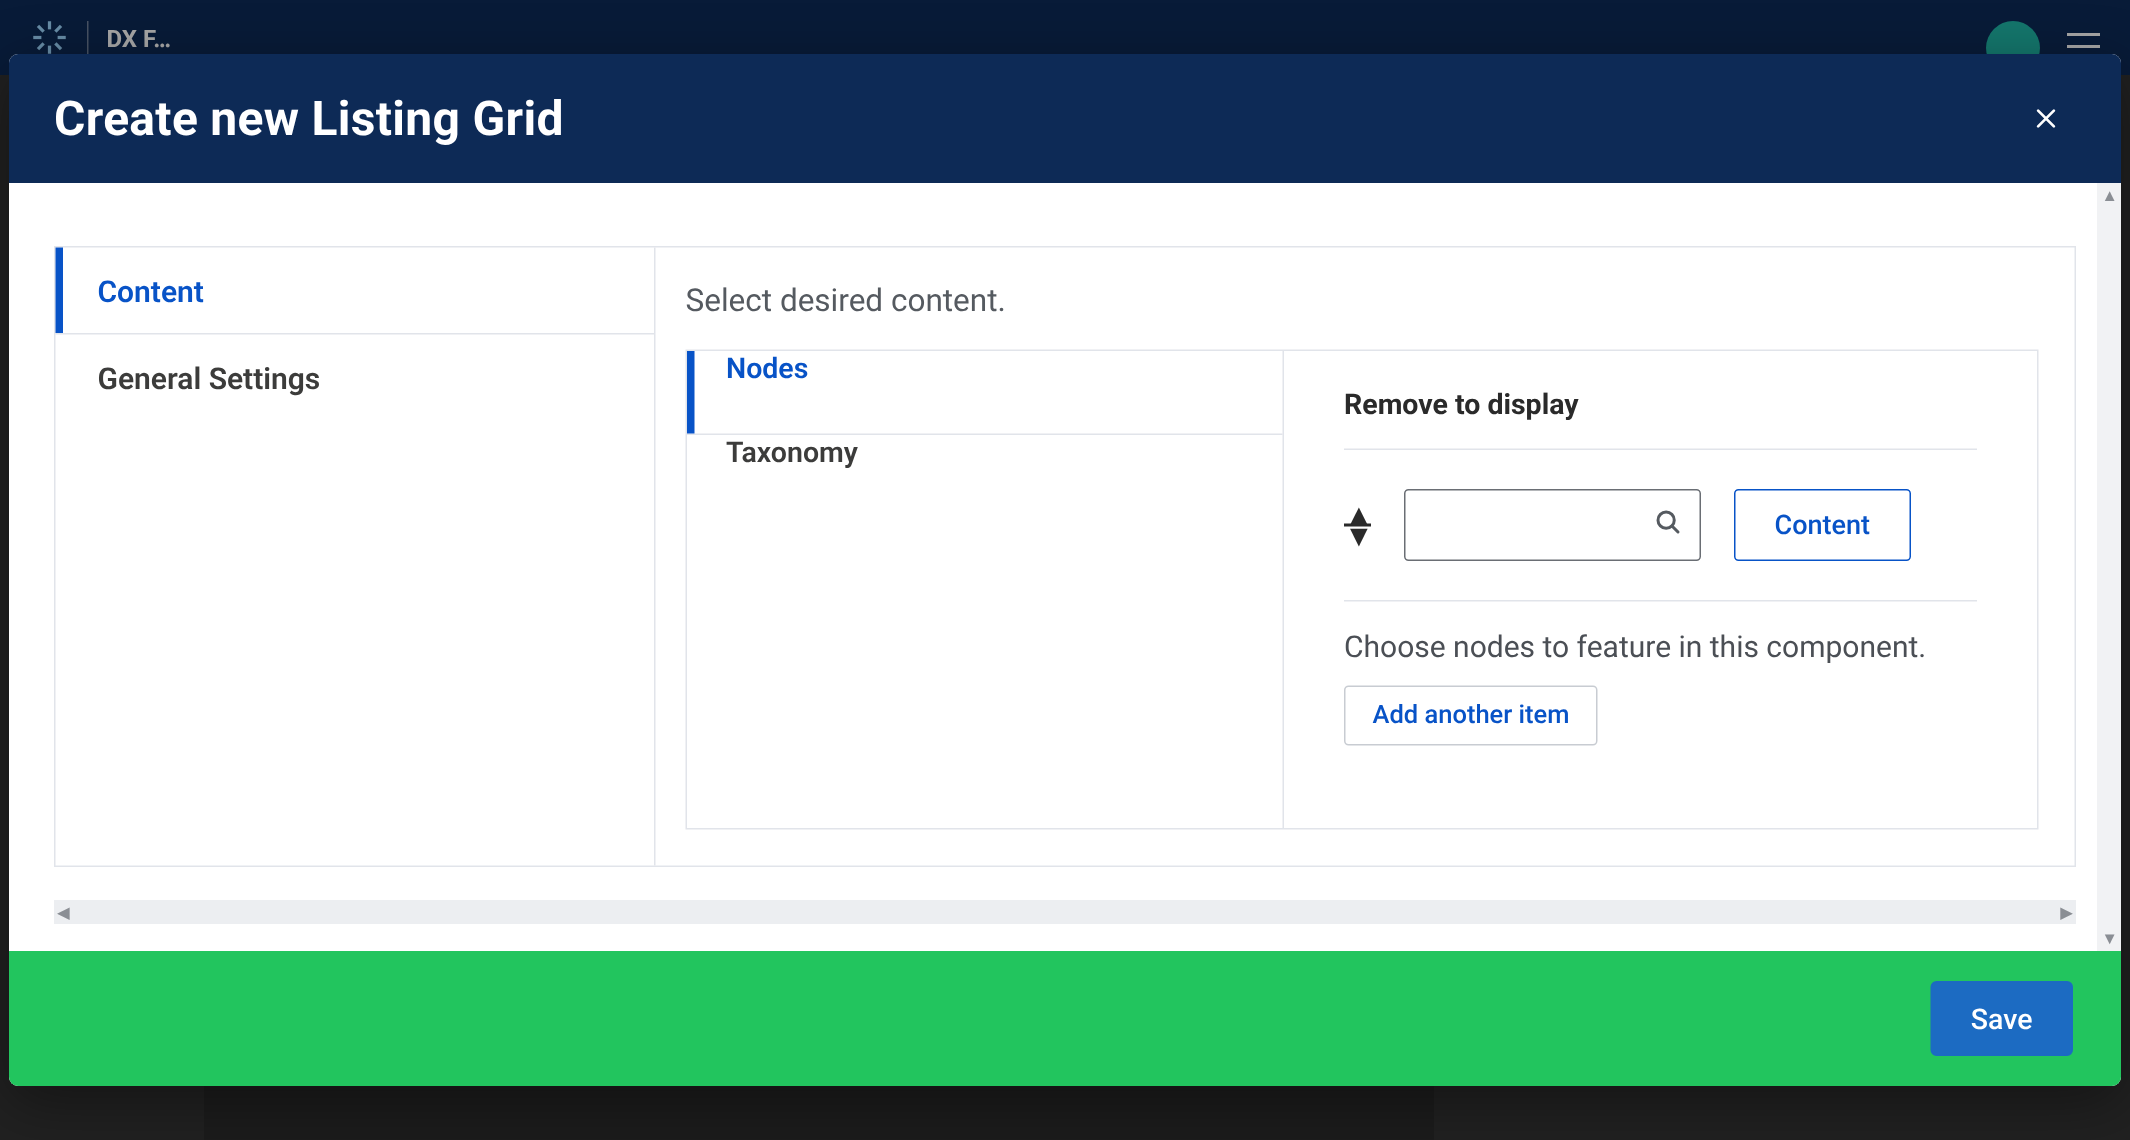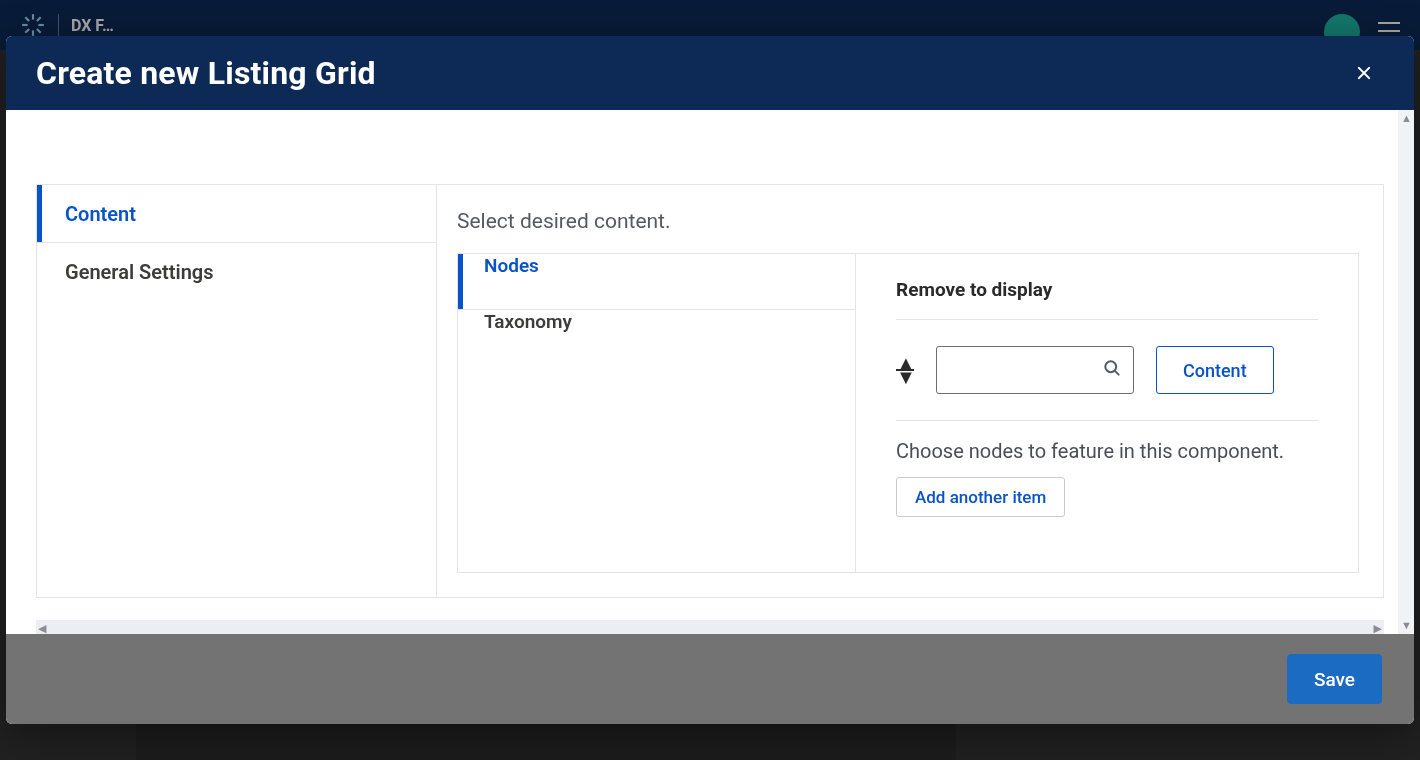--- a/index.html
+++ b/index.html
@@ -64,21 +64,21 @@
     background: #fff;
     border-radius: 6px;
     display: flex;
     flex-direction: column;
     box-shadow: 0 10px 40px rgba(0,0,0,0.4);
     overflow: hidden;
   }
   .modal-header {
     background: #0d2a56;
     color: #fff;
-    height: 74px;
+    height: 86px;
     display: flex;
     align-items: center;
     padding: 0 32px 0 30px;
     justify-content: space-between;
   }
   .modal-header h1 {
     font-size: 32px;
     font-weight: 700;
     letter-spacing: 0.2px;
   }
@@ -89,22 +89,21 @@
     color: #fff;
   }
 
   .modal-body {
     flex: 1;
     overflow: auto;
     background: #fff;
     position: relative;
   }
   .body-pad {
-    padding: 30px 30px 10px 30px;
-    margin-top: 44px;
+    padding: 42px 30px 10px 30px;
   }
 
   .layout {
     display: flex;
     border: 1px solid #e1e4ea;
   }
 
   
   .vtabs {
     width: 400px;
@@ -266,21 +265,21 @@
     position: absolute;
     top: 2px;
     color: #8a8e94;
     font-size: 11px;
     user-select: none;
   }
   .hscroll .arrow.l { left: 2px; }
   .hscroll .arrow.r { right: 2px; }
 
   .modal-footer {
-    background: #737373;
+    background: #22c55e;
     padding: 20px 32px;
     display: flex;
     gap: 0;
     justify-content: flex-end;
     align-items: flex-end;
   }
   .btn {
     height: 50px;
     padding: 0 26px;
     border-radius: 4px;

